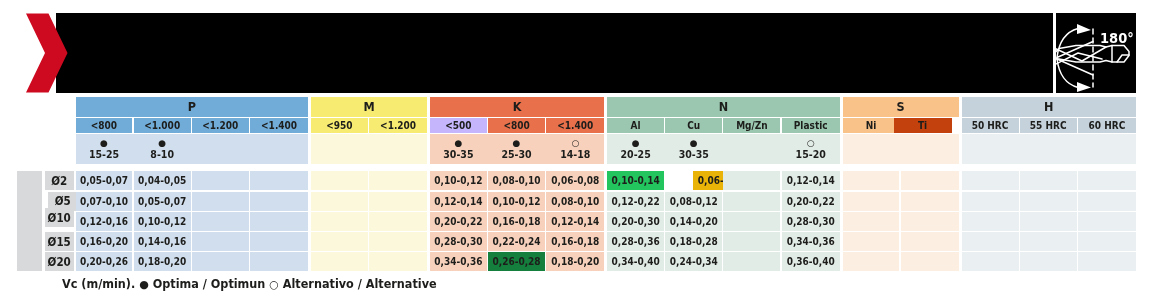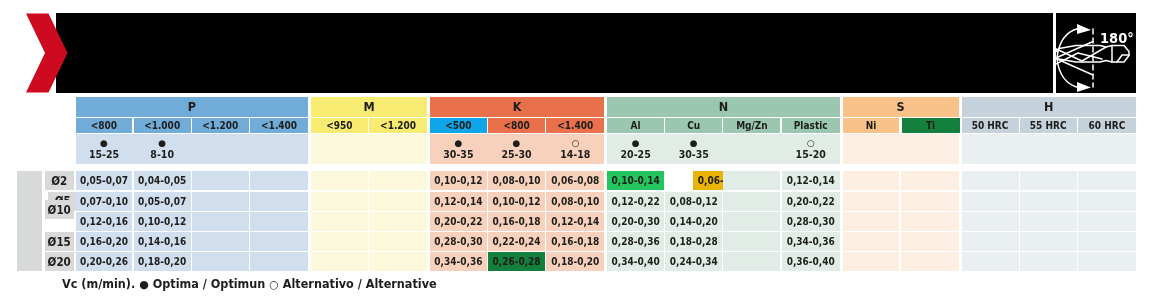--- a/index.html
+++ b/index.html
@@ -78,21 +78,21 @@
       <path d="M21 11 L35 17 L21 21 Z"></path>
       <path d="M21 69 L35 74.5 L21 79 Z"></path>
     </g>
     <text id="angle-text" x="44" y="30" fill="#ffffff" font-size="14.5" font-family="DejaVu Sans Condensed, DejaVu Sans, sans-serif" font-weight="bold">180°</text>
   </svg>
 
   <div id="table">
       <div class="rowlab-blank" style="left: 16.8px; top: 171.4px; width: 25.7px; height: 99.8px;"></div>
       <div class="rowlab" style="left: 44.5px; top: 171.4px; width: 29.4px; height: 19px;">Ø2</div>
       <div class="rowlab" style="left: 48px; top: 191.6px; width: 29.4px; height: 19px; text-align: right;">Ø5</div>
-      <div class="rowlab" style="left: 44.5px; top: 200px; width: 29.4px; height: 19px;">Ø10</div>
+      <div class="rowlab" style="left: 44.5px; top: 208px; width: 29.4px; height: 19px;">Ø10</div>
       <div class="rowlab" style="left: 44.5px; top: 232px; width: 29.4px; height: 19px;">Ø15</div>
       <div class="rowlab" style="left: 44.5px; top: 252.2px; width: 29.4px; height: 19px;">Ø20</div>
       <div class="group" style="left: 75.5px; top: 97.3px; width: 232.68px; height: 67.2px;">
         <div class="group-head" style="background: rgb(113, 172, 217);">P</div>
         <div class="sub-row">
           <div class="sub-cell" style="left: 0px; width: 56.97px; background: rgb(113, 172, 217);">&lt;800</div>
           <div class="sub-cell" style="left: 58.17px; width: 56.97px; background: rgb(113, 172, 217);">&lt;1.000</div>
           <div class="sub-cell" style="left: 116.34px; width: 56.97px; background: rgb(113, 172, 217);">&lt;1.200</div>
           <div class="sub-cell" style="left: 174.51px; width: 58.17px; background: rgb(113, 172, 217);">&lt;1.400</div>
         </div>
@@ -158,21 +158,21 @@
       <div class="data-cell" style="left: 369.05px; top: 191.6px; width: 58.17px; height: 19px; background: rgb(252, 248, 219);"></div>
       <div class="data-cell" style="left: 310.88px; top: 211.8px; width: 56.97px; height: 19px; background: rgb(252, 248, 219);"></div>
       <div class="data-cell" style="left: 369.05px; top: 211.8px; width: 58.17px; height: 19px; background: rgb(252, 248, 219);"></div>
       <div class="data-cell" style="left: 310.88px; top: 232px; width: 56.97px; height: 19px; background: rgb(252, 248, 219);"></div>
       <div class="data-cell" style="left: 369.05px; top: 232px; width: 58.17px; height: 19px; background: rgb(252, 248, 219);"></div>
       <div class="data-cell" style="left: 310.88px; top: 252.2px; width: 56.97px; height: 19px; background: rgb(252, 248, 219);"></div>
       <div class="data-cell" style="left: 369.05px; top: 252.2px; width: 58.17px; height: 19px; background: rgb(252, 248, 219);"></div>
       <div class="group" style="left: 429.92px; top: 97.3px; width: 174.51px; height: 67.2px;">
         <div class="group-head" style="background: rgb(232, 113, 75);">K</div>
         <div class="sub-row">
-          <div class="sub-cell" style="left: 0px; width: 56.97px; background: #0ea5e9;">&lt;500</div>
+          <div class="sub-cell" style="left: 0px; width: 56.97px; background: #c4b5fd;">&lt;500</div>
           <div class="sub-cell" style="left: 58.17px; width: 56.97px; background: rgb(232, 113, 75);">&lt;800</div>
           <div class="sub-cell" style="left: 116.34px; width: 58.17px; background: rgb(232, 113, 75);">&lt;1.400</div>
         </div>
         <div class="val-row" style="background: rgb(247, 209, 187);">
           <div class="val-cell" style="left: 0px; width: 56.97px;">
             <div class="val-mark">●</div>
             <div class="val-range">30-35</div>
           </div>
           <div class="val-cell" style="left: 58.17px; width: 56.97px;">
             <div class="val-mark">●</div>
@@ -243,21 +243,21 @@
       <div class="data-cell" style="left: 723.47px; top: 232px; width: 56.97px; height: 19px; background: rgb(226, 236, 230);"></div>
       <div class="data-cell" style="left: 781.64px; top: 232px; width: 58.17px; height: 19px; background: rgb(226, 236, 230);">0,34-0,36</div>
       <div class="data-cell" style="left: 607.13px; top: 252.2px; width: 56.97px; height: 19px; background: rgb(226, 236, 230);">0,34-0,40</div>
       <div class="data-cell" style="left: 665.3px; top: 252.2px; width: 56.97px; height: 19px; background: rgb(226, 236, 230);">0,24-0,34</div>
       <div class="data-cell" style="left: 723.47px; top: 252.2px; width: 56.97px; height: 19px; background: rgb(226, 236, 230);"></div>
       <div class="data-cell" style="left: 781.64px; top: 252.2px; width: 58.17px; height: 19px; background: rgb(226, 236, 230);">0,36-0,40</div>
       <div class="group" style="left: 842.51px; top: 97.3px; width: 116.34px; height: 67.2px;">
         <div class="group-head" style="background: rgb(249, 194, 137);">S</div>
         <div class="sub-row">
           <div class="sub-cell" style="left: 0px; width: 56.97px; background: rgb(249, 194, 137);">Ni</div>
-          <div class="sub-cell" style="left: 59px; width: 58.17px; background: #15803d;">Ti</div>
+          <div class="sub-cell" style="left: 51px; width: 58.17px; background: #c2410c;">Ti</div>
         </div>
         <div class="val-row" style="background: rgb(252, 238, 225);">
           <div class="val-cell" style="left: 0px; width: 56.97px;">
             <div class="val-mark"></div>
             <div class="val-range"></div>
           </div>
           <div class="val-cell" style="left: 58.17px; width: 58.17px;">
             <div class="val-mark"></div>
             <div class="val-range"></div>
           </div>

